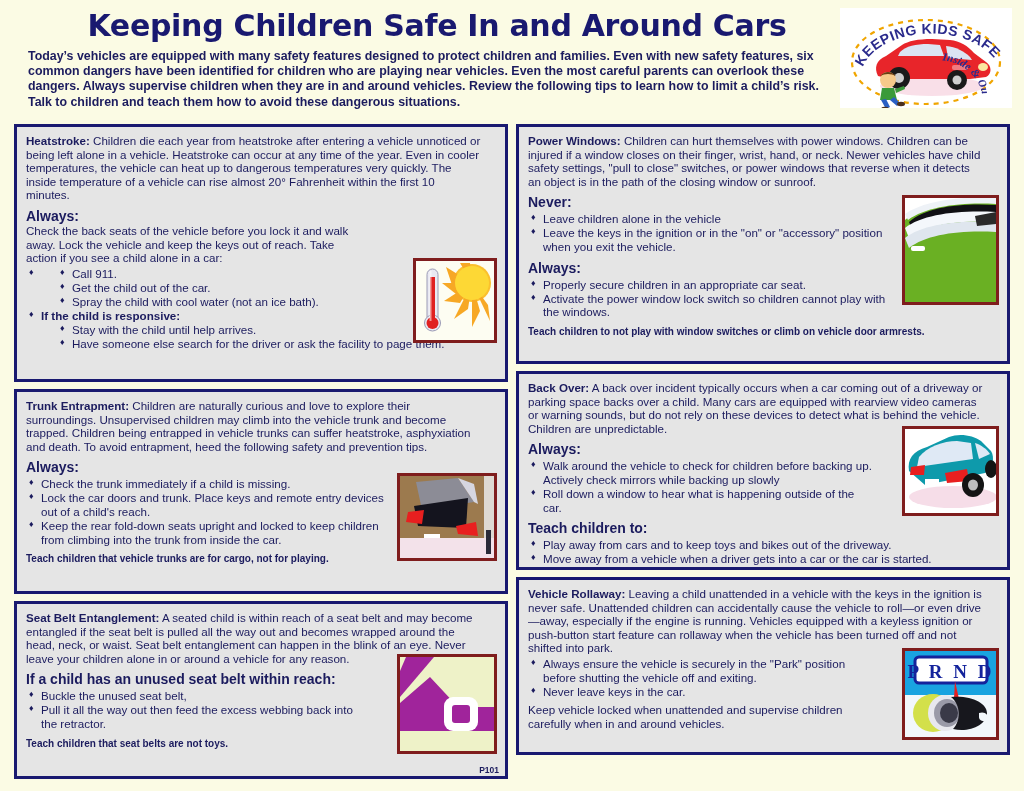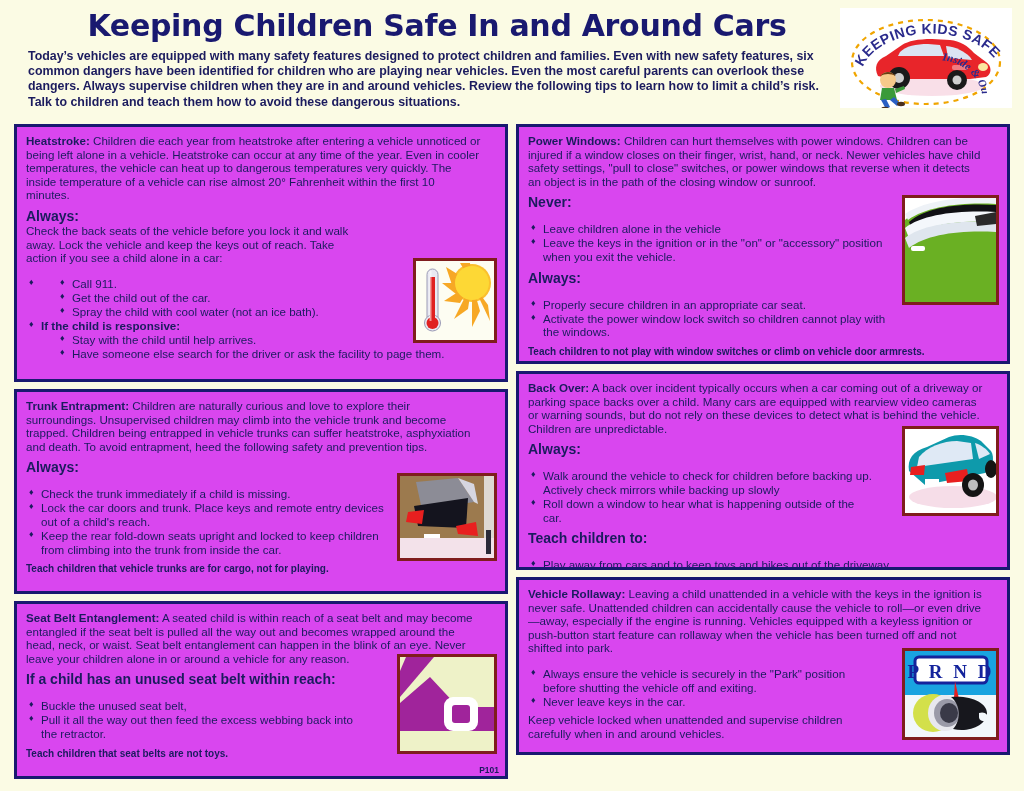--- a/index.html
+++ b/index.html
@@ -46,21 +46,21 @@
     left:14px; top:124px;
     width:996px; height:656px;
     display:flex; gap:8px;
   }
   .col { width:494px; display:flex; flex-direction:column; gap:7px; }
   .col.left  { }
   .col.right { }
 
   .card {
     border:3px solid #191970;
-    background:#d946ef;
+    background:#e5e5e5;
     padding:7px 24px 6px 9px;
     position:relative;
     overflow:hidden;
   }
   
   .left  .card:nth-child(1){ height:258px; }
   .left  .card:nth-child(2){ height:205px; }
   .left  .card:nth-child(3){ height:178px; }
   .right .card:nth-child(1){ height:240px; }
   .right .card:nth-child(2){ height:199px; }
@@ -73,21 +73,21 @@
     color:#1b1b5e;
   }
   .body-txt b, .lead { font-weight:bold; }
   .sub-head {
     font-size:14px; font-weight:bold; margin-top:6px; color:#1b1b5e;
   }
   .tagline {
     font-size:10px; font-weight:bold; margin-top:6px; color:#1b1b5e;
     line-height:13.8px;
   }
-  ul.bl { list-style:none; margin:12px 0 0 0; padding:0; }
+  ul.bl { list-style:none; margin:2px 0 0 0; padding:0; }
   ul.bl > li {
     font-size:11.6px; line-height:13.6px; position:relative;
     padding-left:15px; margin:0 0 0.5px 0; color:#1b1b5e;
   }
   ul.bl > li:before {
     content:"\2666";
     position:absolute; left:3px; top:-1px;
     font-size:9px; color:#1b1b5e;
   }
   ul.bl li.bold { font-weight:bold; }
@@ -305,20 +305,21 @@
           <b>Back Over:</b><span> A back over incident typically occurs when a car coming out of a driveway or parking space backs over a child. Many cars are equipped with rearview video cameras or warning sounds, but do not rely on these devices to detect what is behind the vehicle. Children are unpredictable.</span>
         </p>
         <div class="sub-head">Always:</div>
         <ul class="bl narrow3">
           <li>Walk around the vehicle to check for children before backing up. Actively check mirrors while backing up slowly</li>
           <li>Roll down a window to hear what is happening outside of the car.</li>
         </ul>
         <div class="sub-head">Teach children to:</div>
         <ul class="bl">
           <li>Play away from cars and to keep toys and bikes out of the driveway.</li>
+          <li>Move away from a vehicle when a driver gets into a car or the car is started.</li>
           <li>Stand to the side of the driveway or sidewalk to be easily seen as a vehicle is backing out of a driveway or parking space.</li>
         </ul>
         <div class="imgframe img-backover">
           <svg width="91" height="84" viewBox="0 0 91 84">
             <rect width="91" height="84" fill="#ffffff"></rect>
             <ellipse cx="48" cy="68" rx="44" ry="11" fill="#f6dde8"></ellipse>
             <path d="M4 42 C2 30 8 22 22 18 L44 8 C54 4 68 6 76 12 L86 22 C90 28 88 40 80 44 L20 56 Z" fill="#0e9aab"></path>
             <path d="M14 28 C22 18 38 12 52 12 L66 14 L68 30 L12 38 Z" fill="#dfe9f5"></path>
             <path d="M70 14 C76 16 82 20 85 25 L74 30 Z" fill="#dfe9f5"></path>
             <path d="M6 38 L20 36 L19 46 L5 46 Z" fill="#e81f1f"></path>

